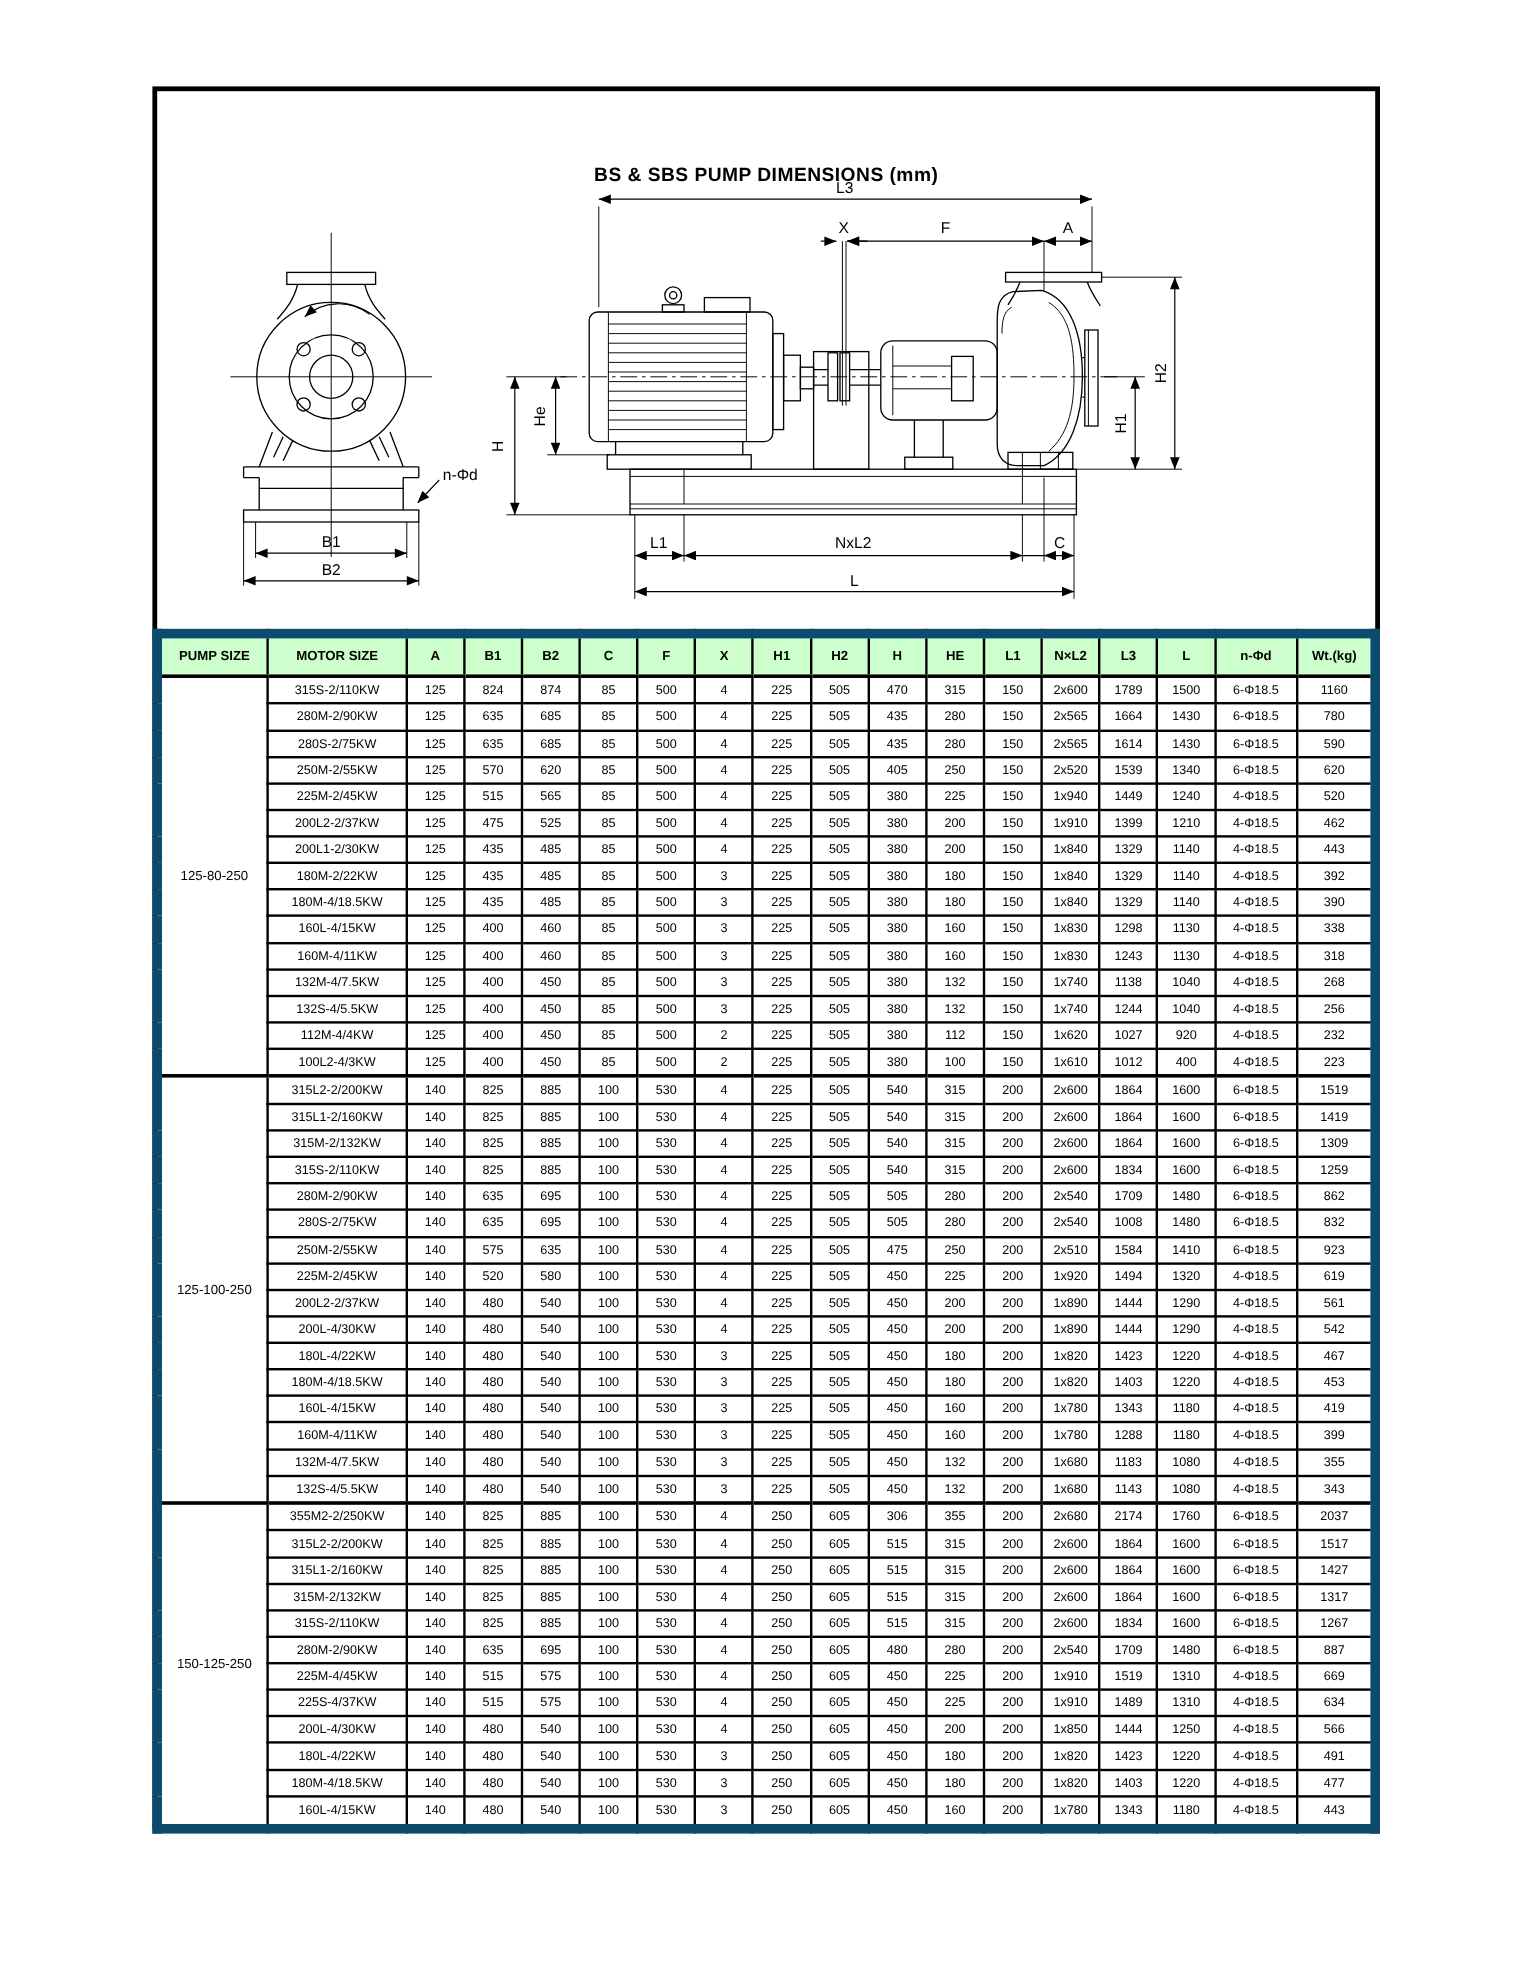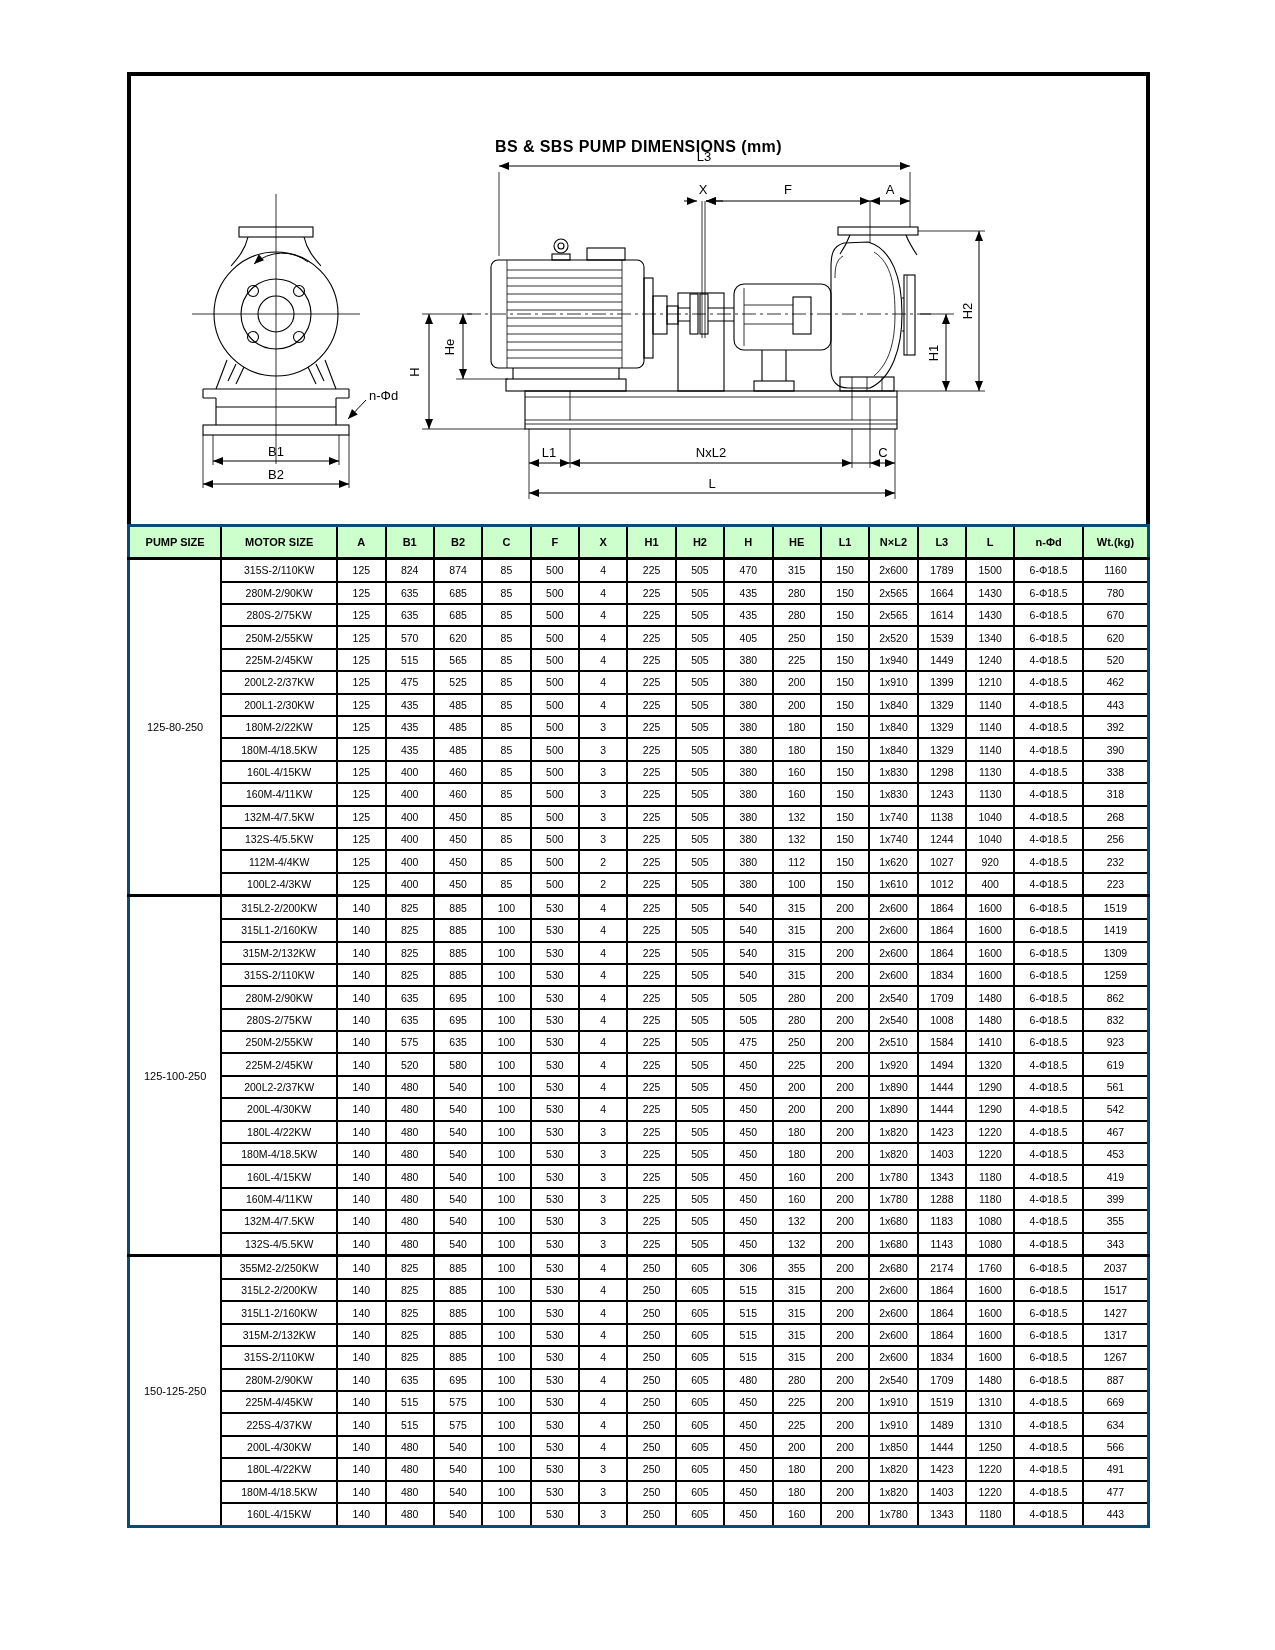--- a/index.html
+++ b/index.html
@@ -18,21 +18,21 @@
   svg.diagram{position:absolute;top:72px;left:1px;}
   .draw{stroke:#000;stroke-width:1.1;fill:none;}
   .thin{stroke:#000;stroke-width:.8;fill:none;}
   .dim{stroke:#000;stroke-width:1;fill:none;}
   .cl{stroke:#000;stroke-width:.8;fill:none;stroke-dasharray:14 4 3 4;}
   .dlabel{font-size:13px;fill:#000;}
   .mid{text-anchor:middle;}
   .table-wrap{position:absolute;left:-4px;top:448px;width:1023px;height:1004px;}
   table.dims{
     width:100%;height:100%;border-collapse:collapse;table-layout:fixed;
-    border:3px solid #0c4a6e;
+    border:8px solid #0c4a6e;
   }
   table.dims th,table.dims td{
     border:2px solid #000;padding:0;text-align:center;vertical-align:middle;
     overflow:hidden;white-space:nowrap;
   }
   table.dims th{background:#ccffcc;font-size:11px;font-weight:bold;height:30px;}
   table.dims td{font-size:10.5px;background:#fff;}
   table.dims td.pump-group{font-size:11px;text-align:center;}
   table.dims tr.group-start td{border-top:3px solid #000;}
   table.dims thead th{border-bottom:3px solid #000;}
@@ -252,21 +252,21 @@
             <td>4</td>
             <td>225</td>
             <td>505</td>
             <td>435</td>
             <td>280</td>
             <td>150</td>
             <td>2x565</td>
             <td>1614</td>
             <td>1430</td>
             <td>6-Φ18.5</td>
-            <td>670</td>
+            <td>590</td>
           </tr>
           <tr>
             <td>250M-2/55KW</td>
             <td>125</td>
             <td>570</td>
             <td>620</td>
             <td>85</td>
             <td>500</td>
             <td>4</td>
             <td>225</td>

